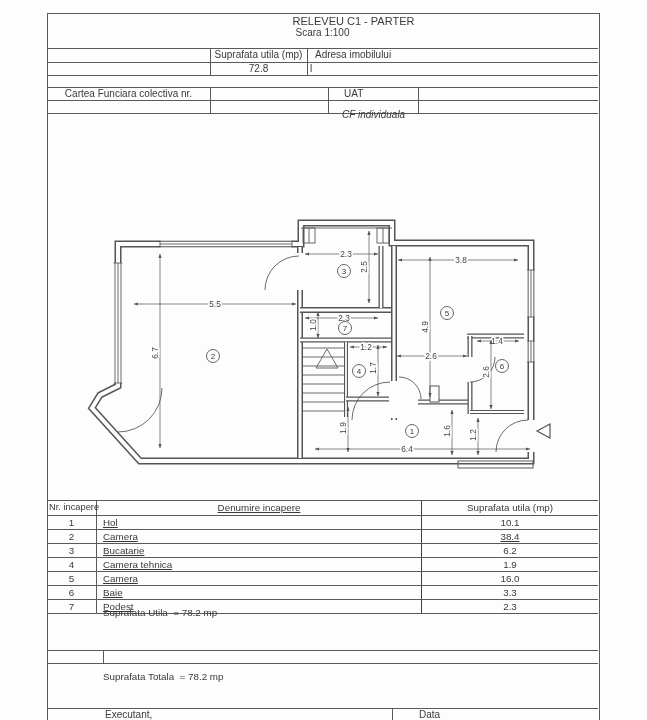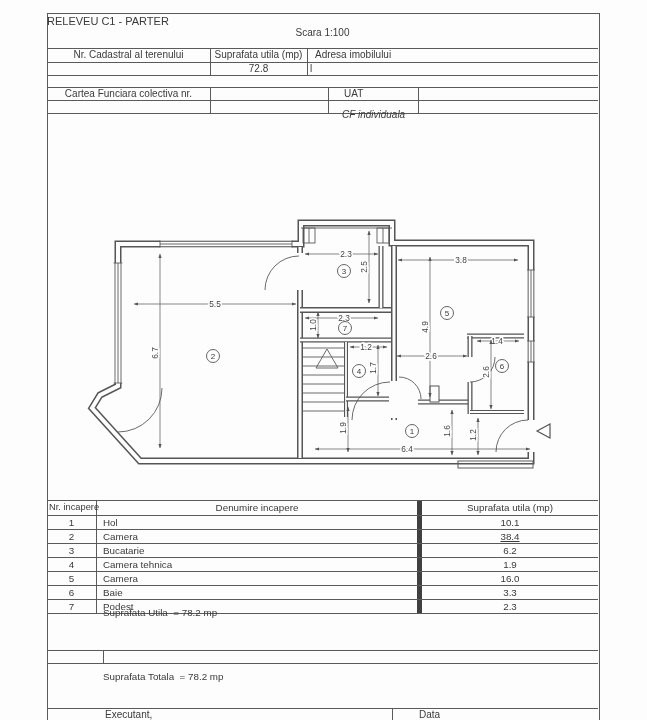--- a/index.html
+++ b/index.html
@@ -5,29 +5,29 @@
   html,body{margin:0;padding:0;background:#fff;}
   #page{position:relative;width:647px;height:720px;background:#fdfdfd;overflow:hidden;
         font-family:"Liberation Sans","DejaVu Sans",sans-serif;color:#3a3a3a;}
   .hl{position:absolute;height:0;border-top:1px solid #5a5a5a;}
   .vl{position:absolute;width:0;border-left:1px solid #5a5a5a;}
   .cell{position:absolute;display:flex;align-items:center;font-size:10px;line-height:1;white-space:pre;}
   .c-center{justify-content:center;}
   .c-left{justify-content:flex-start;}
   #frame{position:absolute;left:47px;top:13px;width:551px;height:707px;
          border-left:1px solid #5a5a5a;border-right:1px solid #5a5a5a;border-top:1px solid #5a5a5a;}
-  .title1{position:absolute;left:47px;top:15px;width:559px;text-align:left;font-size:11px;}
+  .title1{position:absolute;left:47px;top:15px;width:559px;text-align:center;font-size:11px;padding-left:27px;}
   .title2{position:absolute;left:47px;top:27px;width:551px;text-align:center;font-size:10px;}
   
   #room-table{position:absolute;left:47px;top:500px;width:551px;border-top:1px solid #5a5a5a;border-bottom:1px solid #5a5a5a;}
   .rt-row{display:flex;width:551px;box-sizing:border-box;}
   .rt-row + .rt-row{border-top:1px solid #5a5a5a;}
   .rt-c{box-sizing:border-box;display:flex;align-items:center;font-size:9.8px;line-height:1;white-space:pre;}
   .rt-c1{width:50px;border-right:1px solid #5a5a5a;justify-content:center;}
-  .rt-c2{width:325px;border-right:5px solid #404040;padding-left:6px;}
+  .rt-c2{width:325px;border-right:1px solid #404040;padding-left:6px;text-decoration:underline;}
   .rt-c3{width:176px;justify-content:center;}
   .rt-head .rt-c1{justify-content:flex-start;padding-left:2px;font-size:9.3px;}
   .rt-head .rt-c2{justify-content:center;padding-left:0;}
   .totals{position:absolute;left:103px;font-size:9.8px;white-space:pre;}
   svg text{font-family:"Liberation Sans","DejaVu Sans",sans-serif;}
   .dimtxt{font-size:8.3px;fill:#444;paint-order:stroke;stroke:#fdfdfd;stroke-width:3px;}
   .roomtxt{font-size:8px;fill:#3a3a3a;}
 </style>
 </head>
 <body>
@@ -45,21 +45,20 @@
   <div class="vl" style="left:210px;top:48px;height:27px;"></div>
   <div class="vl" style="left:307px;top:48px;height:27px;"></div>
 
   <div class="hl" style="left:47px;top:87px;width:551px;"></div>
   <div class="hl" style="left:47px;top:100px;width:551px;"></div>
   <div class="hl" style="left:47px;top:113px;width:551px;"></div>
   <div class="vl" style="left:210px;top:87px;height:26px;"></div>
   <div class="vl" style="left:328px;top:87px;height:26px;"></div>
   <div class="vl" style="left:418px;top:87px;height:26px;"></div>
 
-  <div class="cell c-center" style="left:47px;top:48px;width:163px;height:14px;">Nr. Cadastral al terenului</div>
   <div class="cell c-center" style="left:210px;top:48px;width:97px;height:14px;">Suprafata utila (mp)</div>
   <div class="cell c-left" style="left:307px;top:48px;width:291px;height:14px;padding-left:8px;">Adresa imobilului</div>
   <div class="cell c-center" style="left:210px;top:62px;width:97px;height:13px;">72.8</div>
   <div class="cell c-left" style="left:307px;top:62px;width:291px;height:13px;padding-left:3px;">l</div>
 
   <div class="cell c-center" style="left:47px;top:87px;width:163px;height:13px;">Cartea Funciara colectiva nr.</div>
   <div class="cell c-left" style="left:328px;top:87px;width:90px;height:13px;padding-left:16px;">UAT</div>
   <div class="cell c-left" style="left:328px;top:108px;width:90px;height:13px;padding-left:14px;font-style:italic;">CF individuala</div>
 
   <svg id="plan-svg" style="position:absolute;left:0;top:0;" width="647" height="720" viewBox="0 0 647 720">

